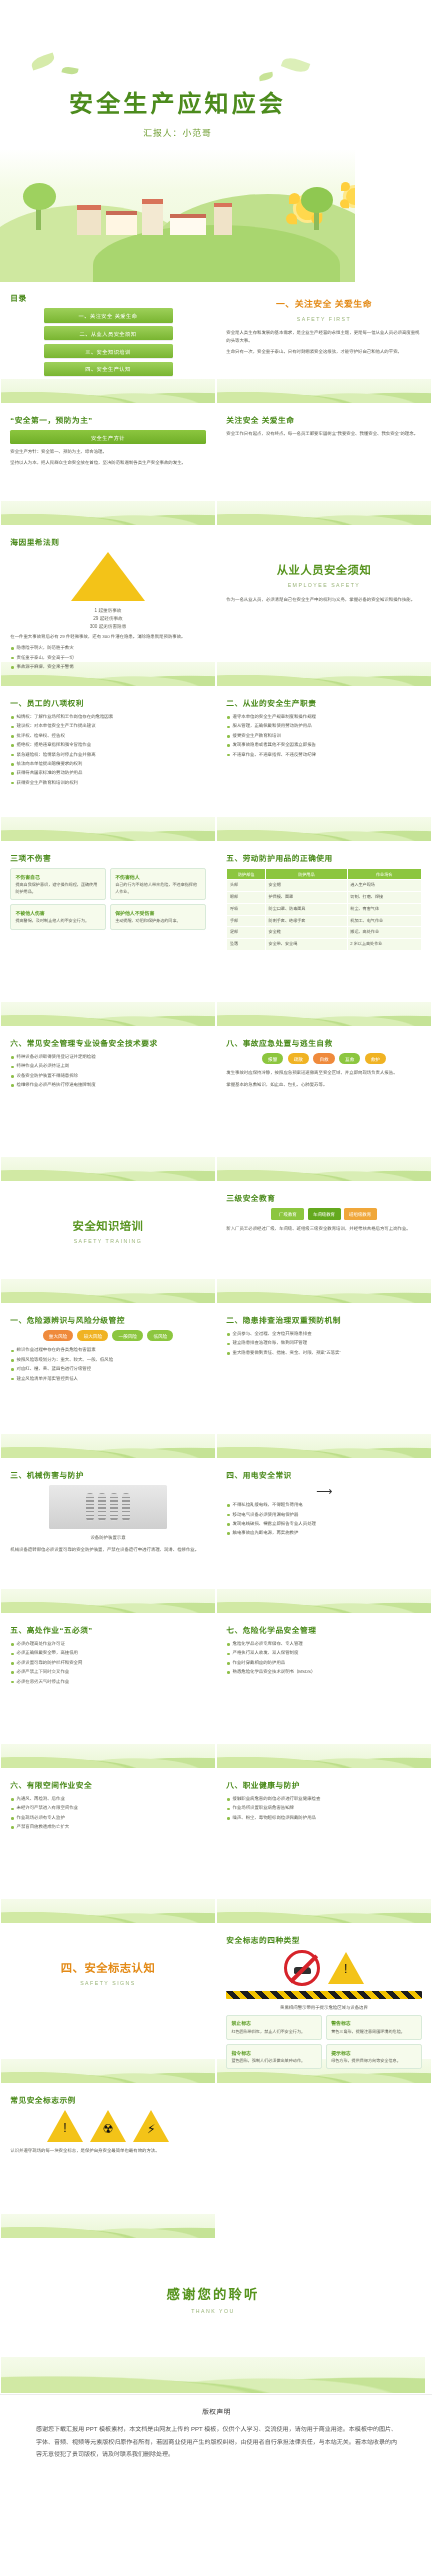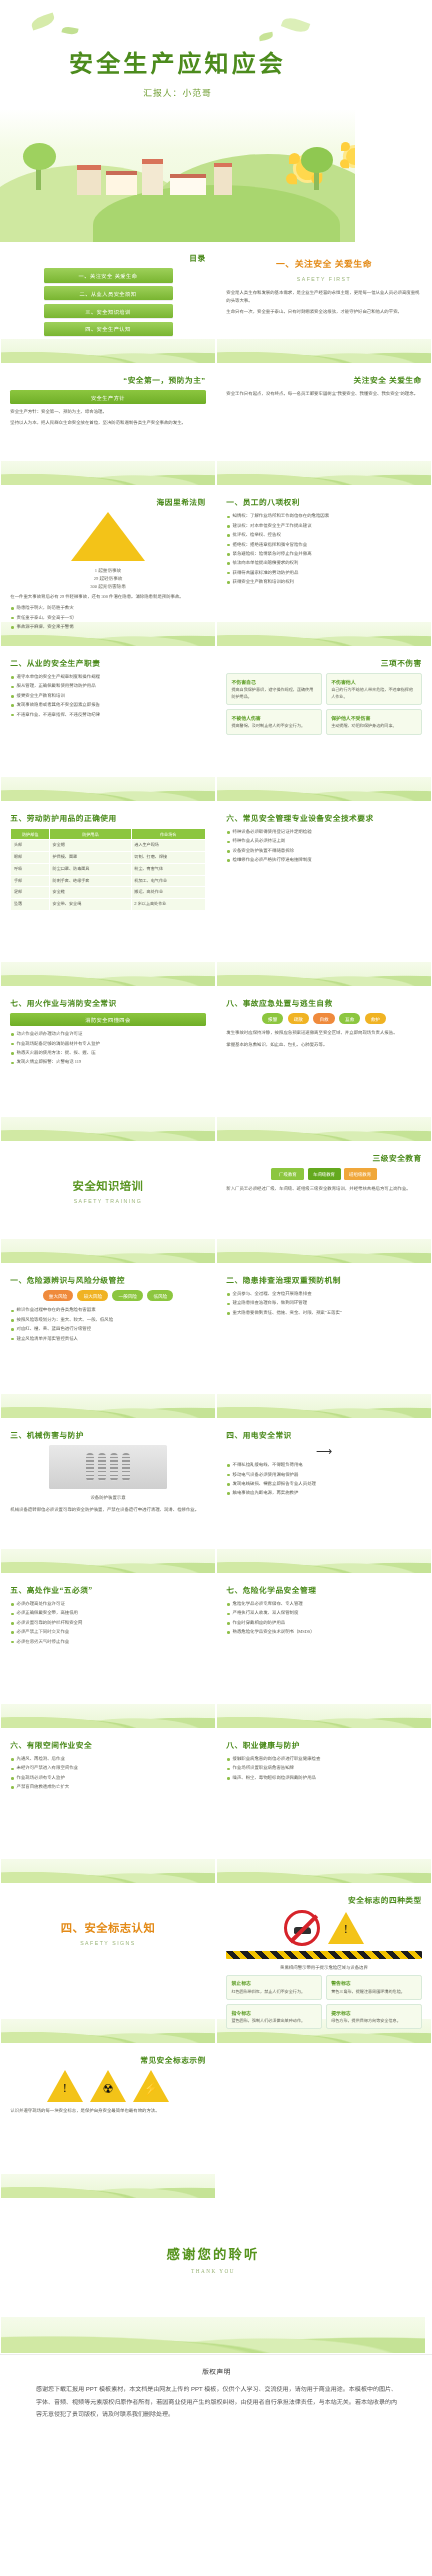--- a/index.html
+++ b/index.html
@@ -16,20 +16,21 @@
     padding-bottom: 5.2px;
   }
 
   
   .hero {
     width: 355px;
     height: 242px;
     position: relative;
     overflow: hidden;
     background: linear-gradient(#ffffff 0%, #ffffff 45%, #f4fbe6 62%, #eaf6d4 100%);
+    margin-top: 40px;
   }
   .hero .sky-leaf {
     position: absolute;
     border-radius: 60% 0 60% 0;
     opacity: .85;
   }
   .hero-title {
     position: absolute;
     top: 44px; left: 0; right: 0;
     text-align: center;
@@ -78,21 +79,21 @@
   }
   .slide {
     width: 216px;
     min-height: 122px;
     position: relative;
     overflow: hidden;
     border: 0.5px solid #ffffff;
     background: #ffffff;
     padding: 7.2px 9.3px 13.4px 9.3px;
   }
-  .slide.tall { min-height: 155px; font-family: Liberation Serif, serif; }
+  .slide.tall { min-height: 155px; }
   .slide.xtall { min-height: 185px; }
 
   
   .deco-top-left, .deco-top-right, .deco-bottom {
     position: absolute;
     pointer-events: none;
   }
   .deco-bottom {
     left: 0; right: 0; bottom: 0; height: 24px;
     background:
@@ -107,21 +108,21 @@
   
   .s-title {
     position: relative;
     z-index: 3;
     font-size: 7.7px;
     font-weight: bold;
     color: #4c8b1d;
     letter-spacing: 0.5px;
     margin: 2.1px 0 5.2px 0;
   }
-  .s-title.center { text-align: right; }
+  .s-title.center { text-align: left; }
   .s-title.big {
     font-size: 11.3px;
     color: #57941f;
     text-align: center;
     margin-top: 27px;
   }
   .s-title.orange { color: #e38a16; }
   .s-sub {
     position: relative; z-index: 3;
     text-align: center;
@@ -491,20 +492,28 @@
       <div class="s-body" style="margin-top:4.1px;">
         <p>在一件重大事故背后必有 29 件轻微事故，还有 300 件潜在隐患。消除隐患就是预防事故。</p>
       </div>
       <ul class="bullet-list">
         <li>隐患险于明火，防范胜于救灾</li>
         <li>责任重于泰山，安全高于一切</li>
         <li>事故源于麻痹，安全来于警惕</li>
       </ul>
     </div>
 
+    <div class="slide tall">
+      <div class="deco-bottom"></div>
+      <div class="s-title big">从业人员安全须知</div>
+      <div class="s-sub">EMPLOYEE SAFETY</div>
+      <div class="s-body">
+        <p>作为一名从业人员，必须清楚自己在安全生产中的权利与义务，掌握必备的安全知识和操作技能。</p>
+      </div>
+    </div>
 
     <div class="slide tall">
       <div class="deco-bottom"></div>
       <div class="s-title">一、员工的八项权利</div>
       <ul class="bullet-list">
         <li>知情权：了解作业场所和工作岗位存在的危险因素</li>
         <li>建议权：对本单位安全生产工作提出建议</li>
         <li>批评权、检举权、控告权</li>
         <li>拒绝权：拒绝违章指挥和强令冒险作业</li>
         <li>紧急避险权：险情紧急时停止作业并撤离</li>
@@ -600,31 +609,20 @@
       <div class="deco-bottom"></div>
       <div class="s-title">六、常见安全管理专业设备安全技术要求</div>
       <ul class="bullet-list">
         <li>特种设备必须取得使用登记证并定期检验</li>
         <li>特种作业人员必须持证上岗</li>
         <li>设备安全防护装置不得随意拆除</li>
         <li>检维修作业必须严格执行停送电挂牌制度</li>
       </ul>
     </div>
 
-    <div class="slide tall">
-      <div class="deco-bottom"></div>
-      <div class="s-title">七、用火作业与消防安全常识</div>
-      <div class="band">消防安全四懂四会</div>
-      <ul class="bullet-list">
-        <li>动火作业必须办理动火作业许可证</li>
-        <li>作业现场配备足够的消防器材并有专人监护</li>
-        <li>熟悉灭火器的使用方法：提、拔、握、压</li>
-        <li>发现火情立即报警：火警电话 119</li>
-      </ul>
-    </div>
 
     <div class="slide tall">
       <div class="deco-bottom"></div>
       <div class="s-title">八、事故应急处置与逃生自救</div>
       <div class="num-row">
         <span class="chip">报警</span>
         <span class="chip y">疏散</span>
         <span class="chip o">自救</span>
         <span class="chip">互救</span>
         <span class="chip y">救护</span>

